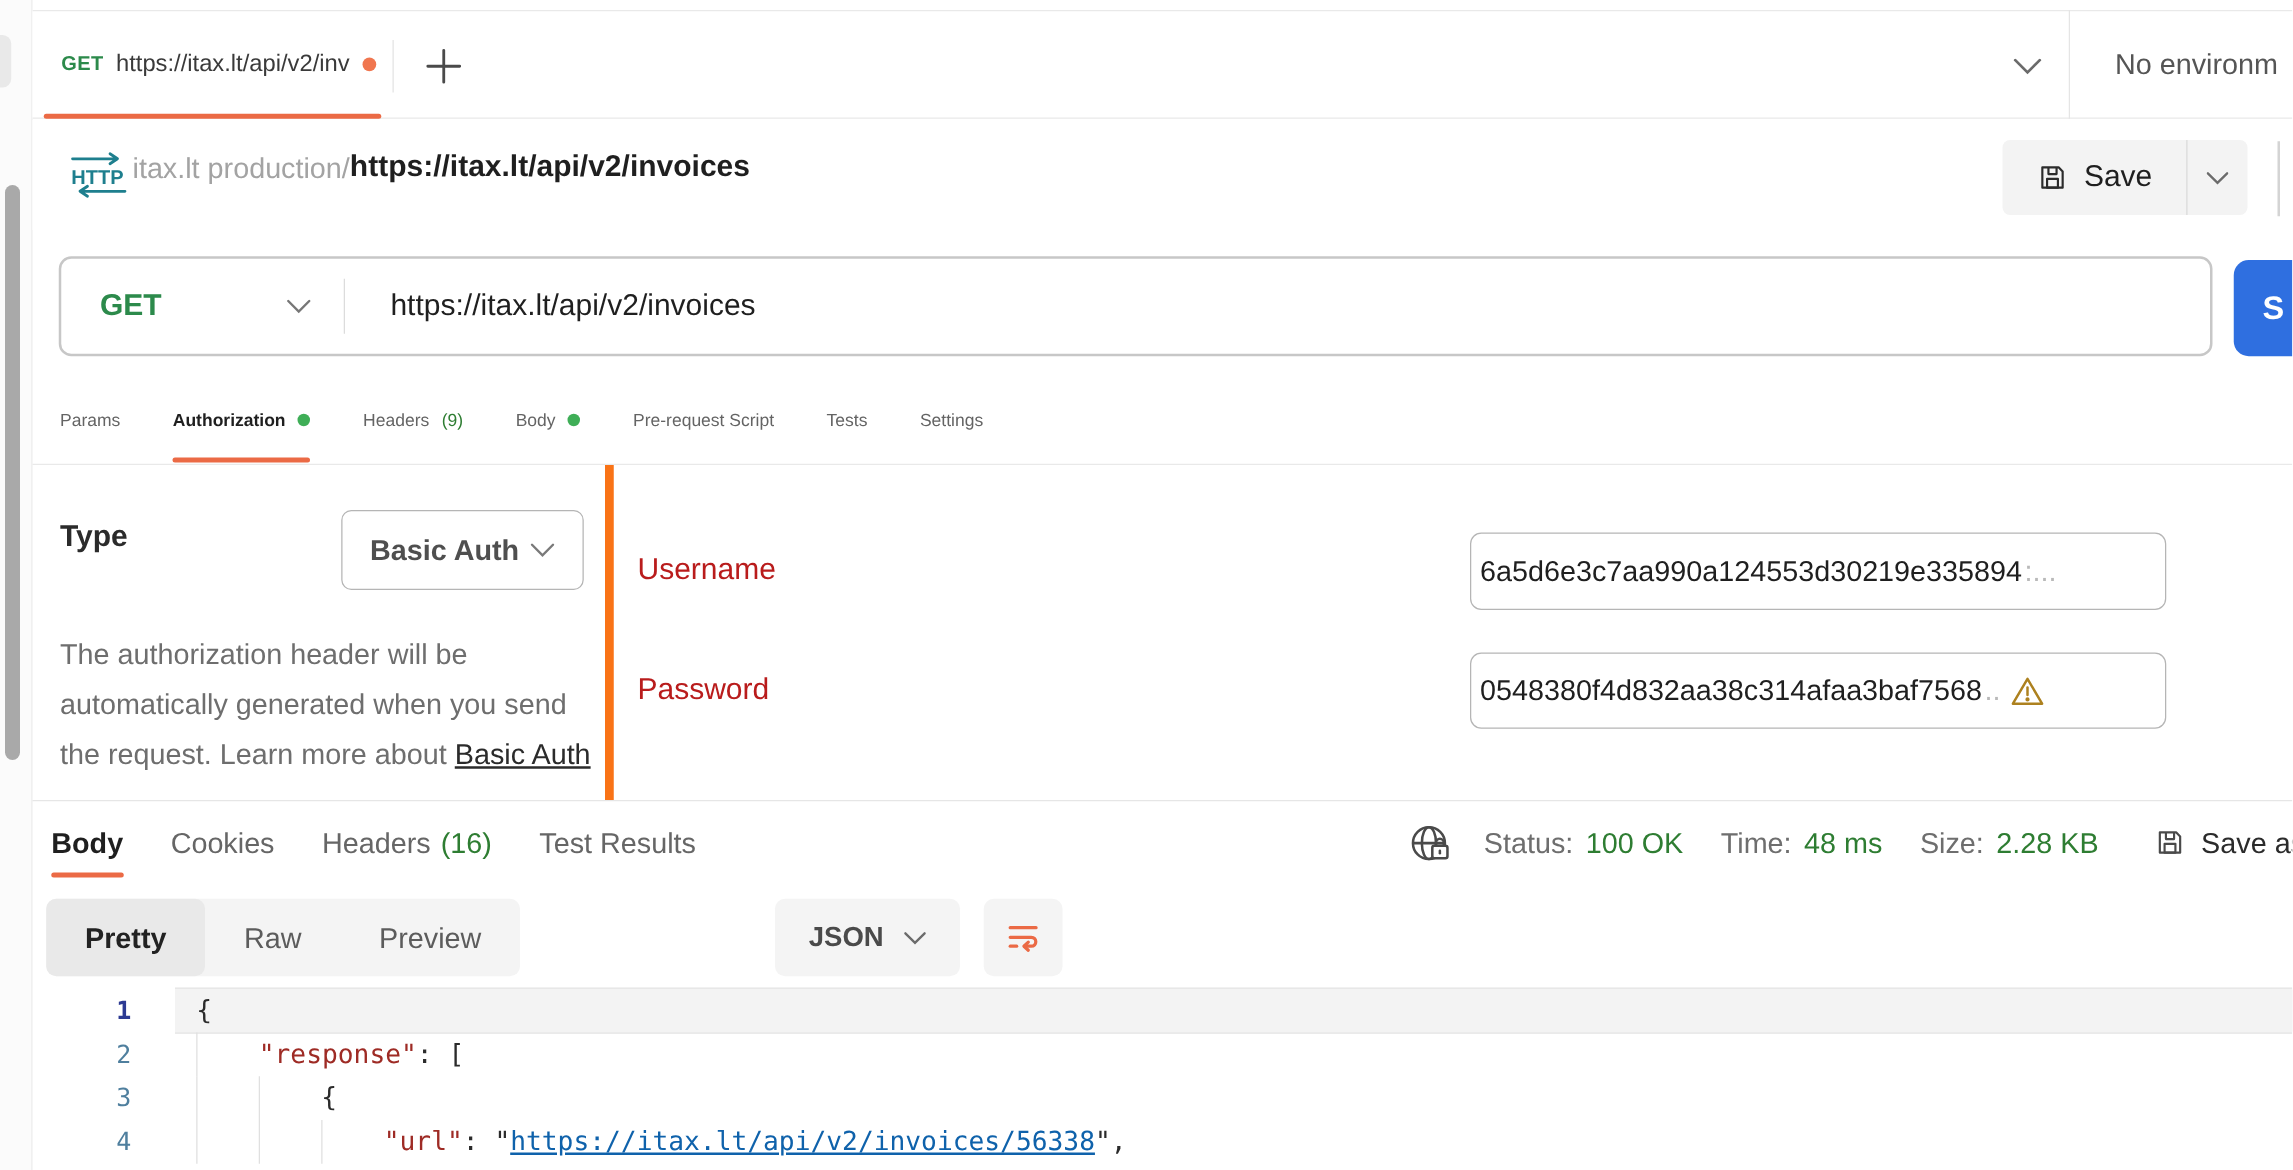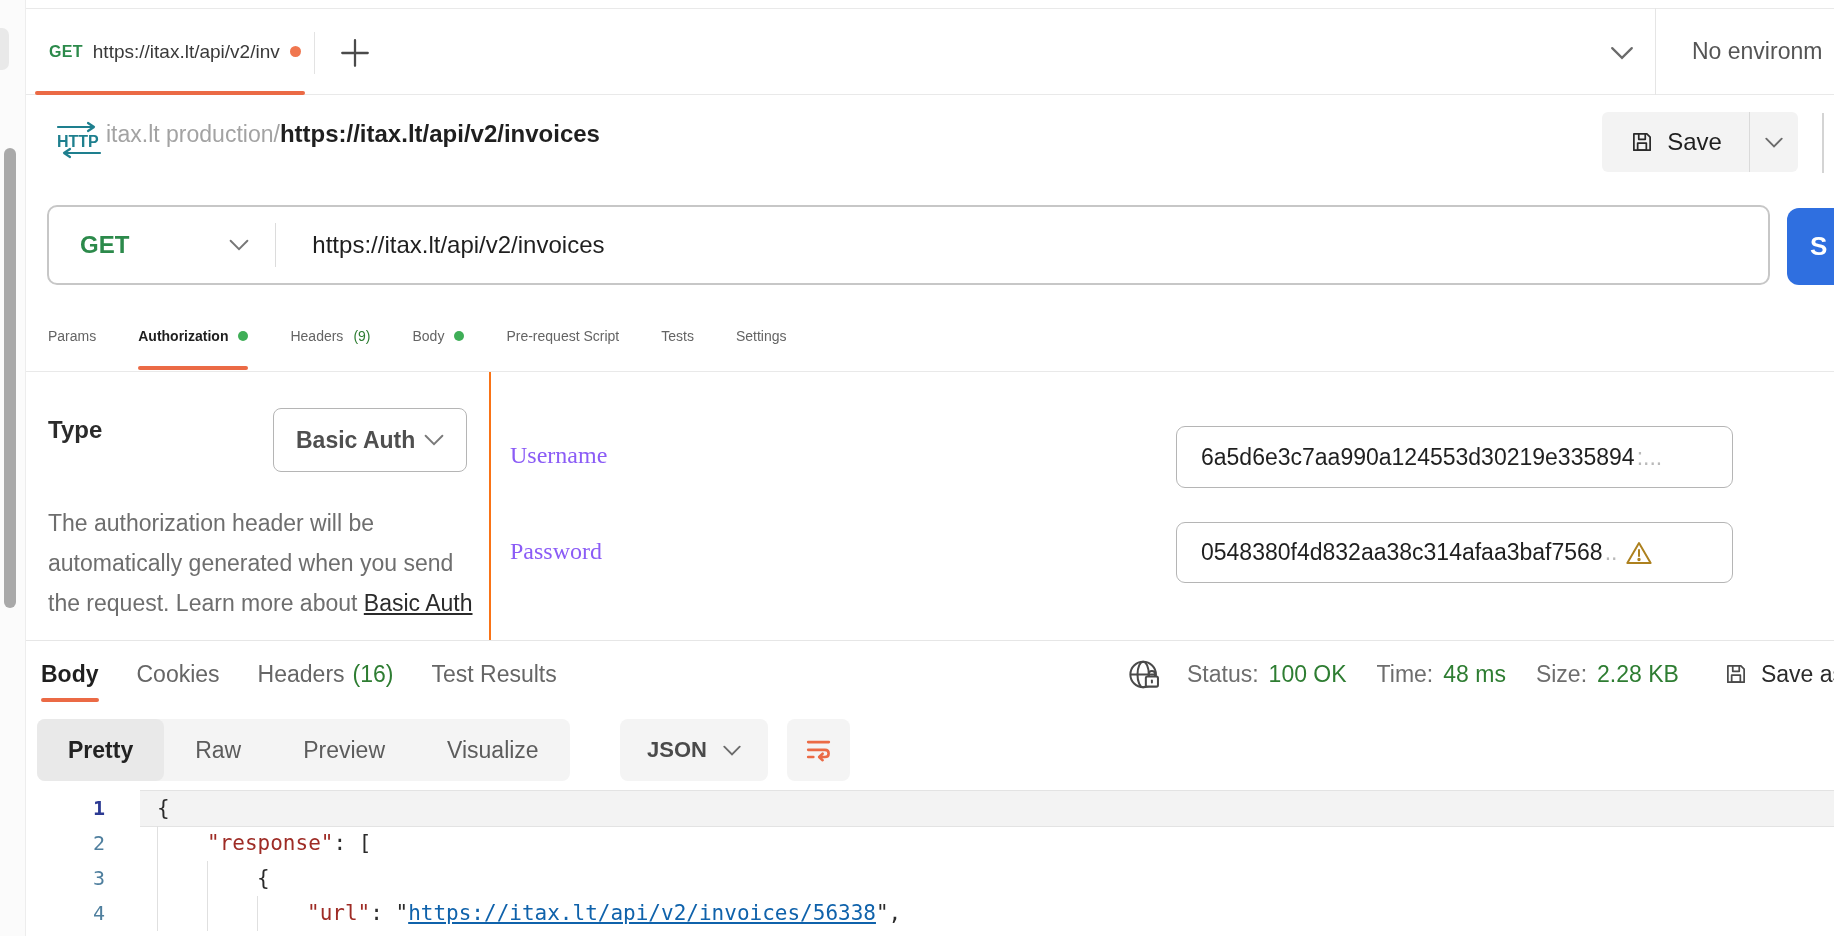--- a/index.html
+++ b/index.html
@@ -47,29 +47,29 @@
   
   .req-tabs { position:absolute; left:48px; top:306px; height:60px; display:flex; gap:42px; align-items:center; font-size:14px; color:#646464; }
   .rtab { position:relative; height:100%; display:flex; align-items:center; gap:10px; cursor:pointer; white-space:nowrap; }
   .rtab.active { color:#1f1f1f; font-weight:700; }
   .rtab.active::after { content:""; position:absolute; left:0; right:0; bottom:-4px; height:4px; background:var(--accent); border-radius:2px; }
   .count { color:var(--ok); }
   .gdot { width:10px; height:10px; border-radius:50%; background:var(--dot-green); flex:none; }
   .content-divider { position:absolute; left:26px; right:0; top:371px; height:1px; background:#e9e9e9; }
 
   
-  .auth-left { position:absolute; left:26px; top:372px; width:465px; height:268px; border-right:2px solid #f97316; }
+  .auth-left { position:absolute; left:26px; top:372px; width:465px; height:268px; border-right:7px solid #f97316; }
   .type-label { position:absolute; left:22px; top:44px; font-size:24px; font-weight:700; color:#2b2b2b; }
   .type-select { position:absolute; left:247px; top:36px; width:194px; height:64px; border:1px solid #b5b5b5; border-radius:8px; display:flex; align-items:center; justify-content:space-between; padding:0 22px; font-size:23px; font-weight:700; color:#4f4f4f; cursor:pointer; background:#fff; }
   .auth-desc { position:absolute; left:22px; top:131px; width:430px; font-size:23px; line-height:40px; color:#6e6e6e; }
   .auth-desc a { color:#2b2b2b; text-decoration:underline; cursor:pointer; }
-  .field-label { position:absolute; font-size:24px; color:#8b5cf6;font-family:Liberation Serif, serif; }
+  .field-label { position:absolute; font-size:24px; color:#b91c1c; }
   .lbl-username { left:510px; top:442px; }
   .lbl-password { left:510px; top:538px; }
-  .auth-input { position:absolute; left:1176px; width:557px; border:1px solid #b5b5b5; border-radius:9px; background:#fff; display:flex; align-items:center; padding:0 24px; font-size:23px; color:#1f1f1f; white-space:nowrap; overflow:hidden; }
+  .auth-input { position:absolute; left:1176px; width:557px; border:1px solid #b5b5b5; border-radius:9px; background:#fff; display:flex; align-items:center; padding:0 7px; font-size:23px; color:#1f1f1f; white-space:nowrap; overflow:hidden; }
   .in-username { top:426px; height:62px; }
   .in-password { top:522px; height:61px; }
   .trunc { color:#b9b9b9; margin-left:2px; }
   .warn-wrap { margin-left:8px; display:flex; color:var(--warn); flex:none; }
 
   
   .response-divider { position:absolute; left:26px; right:0; top:640px; height:1px; background:#e6e6e6; }
   .resp-tabs { position:absolute; left:41px; top:646px; height:56px; display:flex; gap:38px; align-items:center; font-size:23px; color:#666; }
   .resp-tab { position:relative; height:100%; display:flex; align-items:center; gap:8px; cursor:pointer; white-space:nowrap; }
   .resp-tab.active { color:#1f1f1f; font-weight:700; }
@@ -294,21 +294,20 @@
           </svg>
       </span>
       <span>Save as</span>
     </span>
   </div>
 
   <div class="segmented">
     <div class="seg active">Pretty</div>
     <div class="seg">Raw</div>
     <div class="seg">Preview</div>
-    <div class="seg">Visualize</div>
   </div>
   <div class="json-select">
     <span>JSON</span>
     <span style="display:flex;">
       <svg width="18" height="11" viewBox="0 0 16 10" fill="none" stroke="#6b6b6b" stroke-width="1.7" stroke-linecap="round">
           <path d="M1 1.5l7 7 7-7"></path>
         </svg>
     </span>
   </div>
   <div class="wrap-btn">

